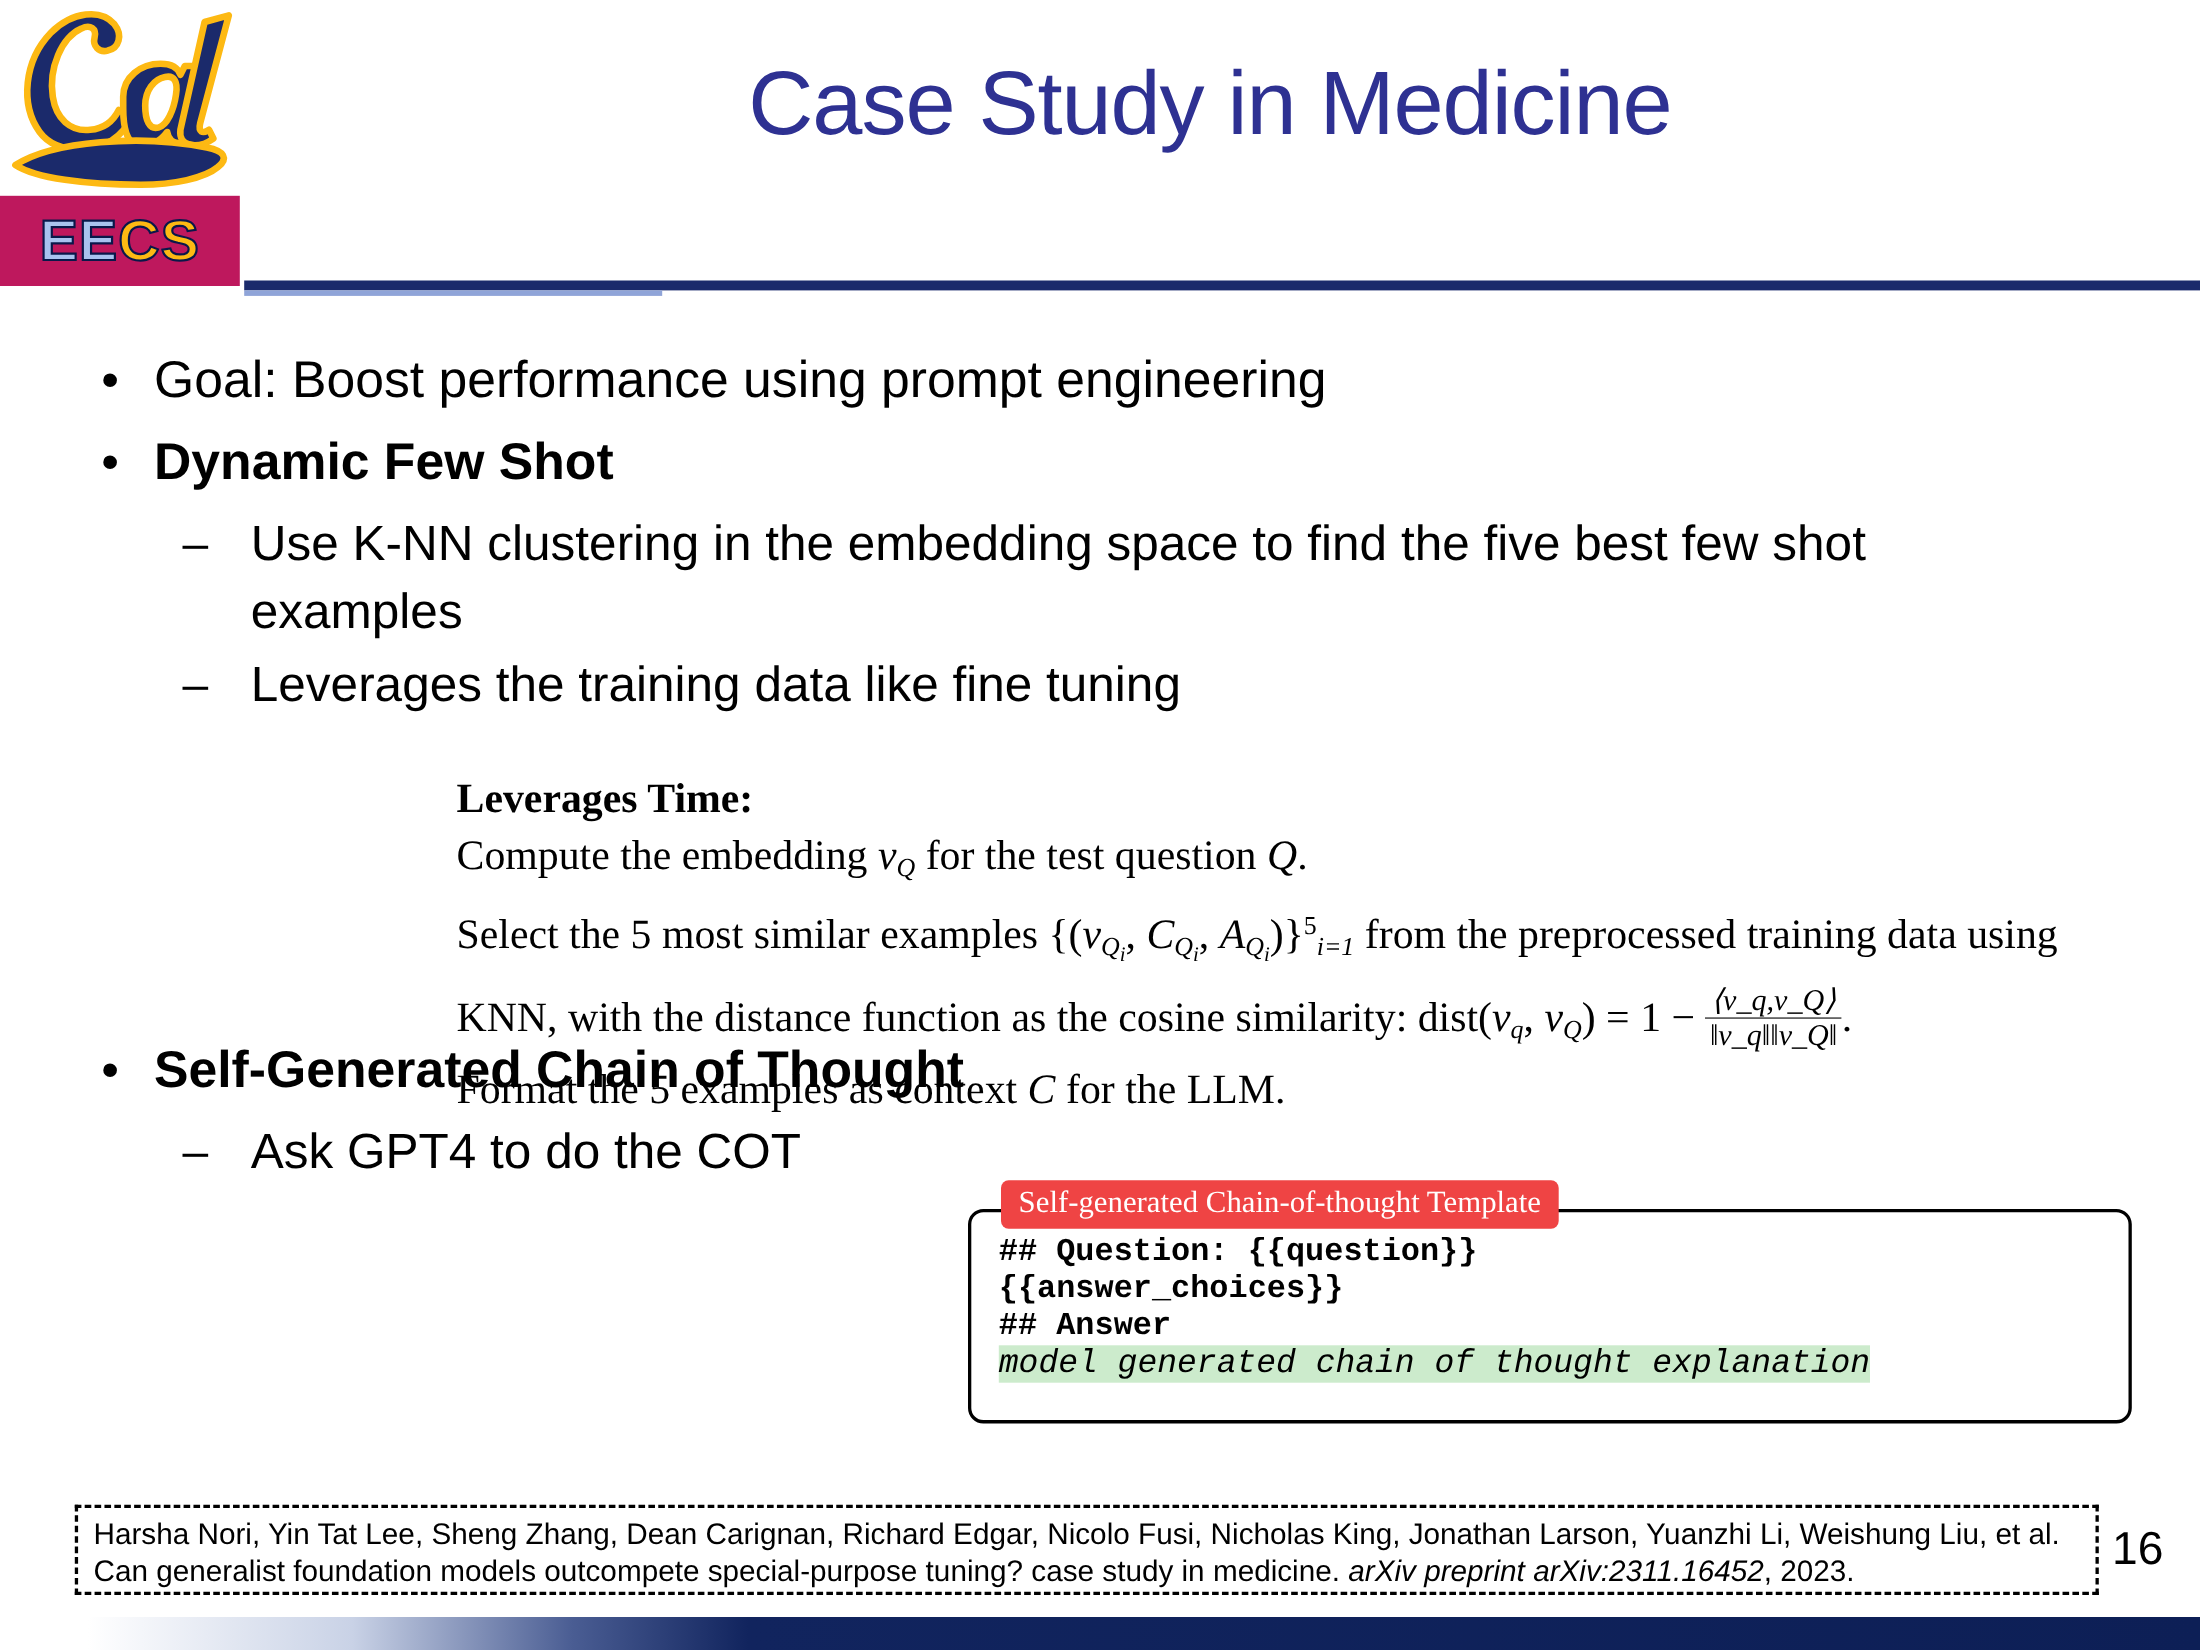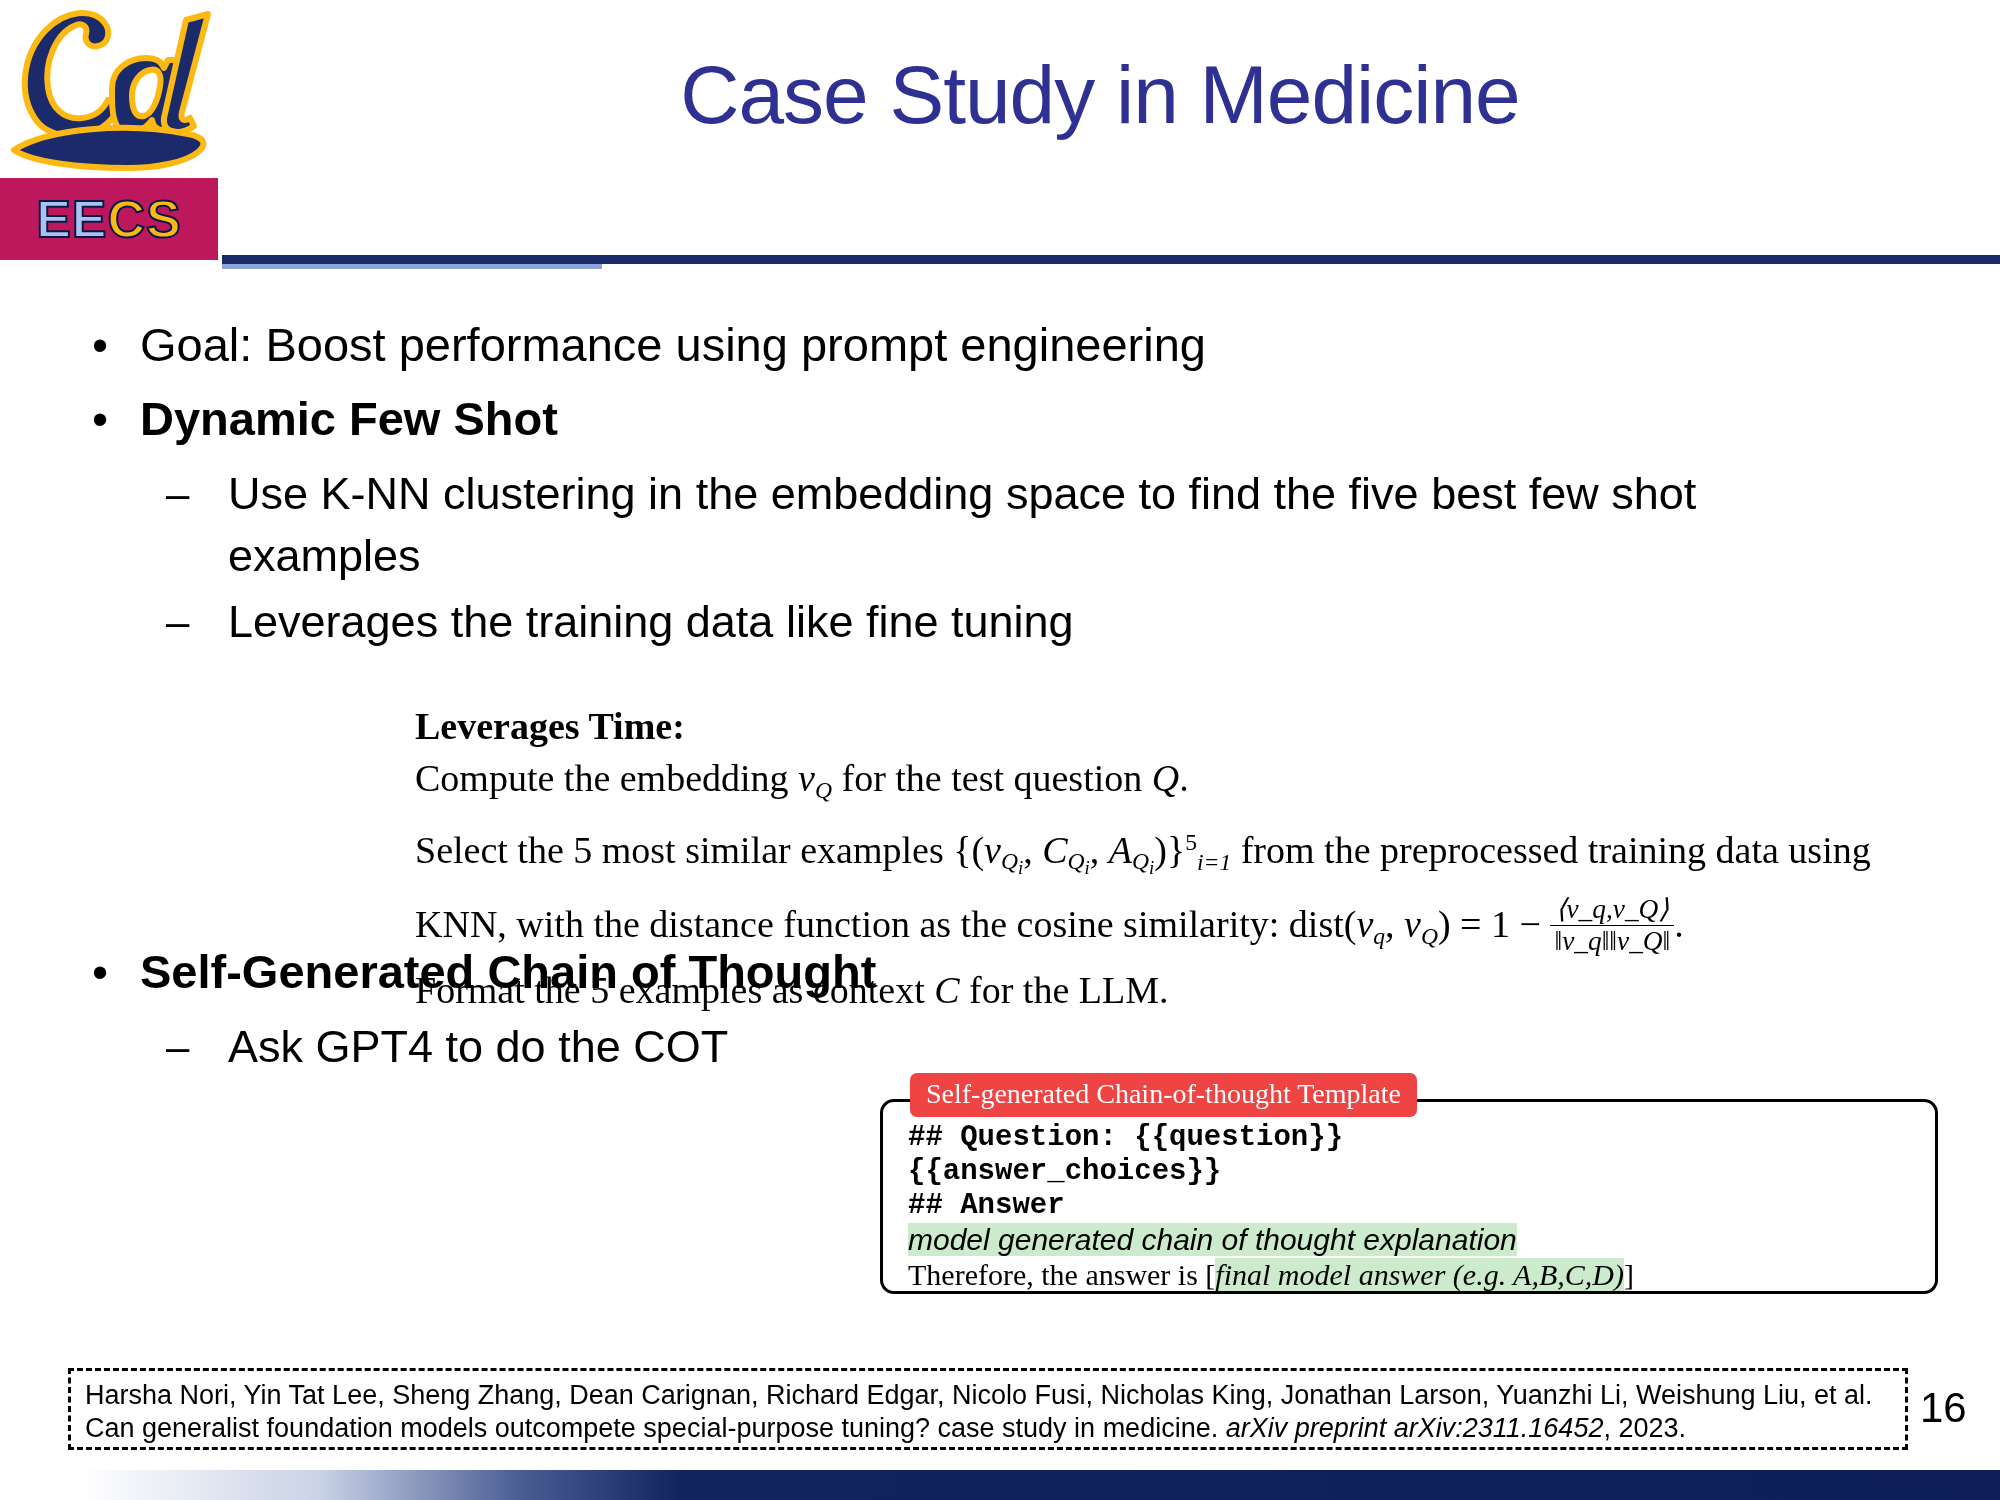--- a/index.html
+++ b/index.html
@@ -212,21 +212,21 @@
     z-index: 2;
   }
   .code-line {
     font-family: "Liberation Mono", monospace;
     font-size: 29px;
     line-height: 34px;
     white-space: pre;
     font-weight: bold;
   }
   .hl-line {
-    font-family: Liberation Sans, sans-serif;
+    font-family: Liberation Mono, monospace;
     font-style: italic;
     font-size: 30px;
     line-height: 34px;
     white-space: pre;
   }
   .hl { background: #ccebcc; }
   .plain-serif {
     font-family: "Liberation Serif", serif;
     font-size: 30px;
     line-height: 36px;
@@ -351,21 +351,20 @@
 </div>
 
 <div id="cot-template">
   <div id="cot-box"></div>
   <div id="cot-title">Self-generated Chain-of-thought Template</div>
   <div id="cot-lines">
     <div class="code-line">## Question: {{question}}</div>
     <div class="code-line">{{answer_choices}}</div>
     <div class="code-line">## Answer</div>
     <div class="hl-line"><span class="hl">model generated chain of thought explanation</span></div>
-    <div class="plain-serif"><span>Therefore, the answer is [</span><span class="hl" style="font-style:italic">final model answer (e.g. A,B,C,D)</span><span>]</span></div>
   </div>
 </div>
 
 <div id="citation-box">
   <div id="citation-text">
     <span>Harsha Nori, Yin Tat Lee, Sheng Zhang, Dean Carignan, Richard Edgar, Nicolo Fusi, Nicholas King, Jonathan Larson, Yuanzhi Li, Weishung Liu, et</span>
     <span>al. Can generalist foundation models outcompete special-purpose tuning? case study in medicine. </span><span class="cit-em">arXiv preprint arXiv:2311.16452</span><span>, 2023.</span>
   </div>
 </div>
 

